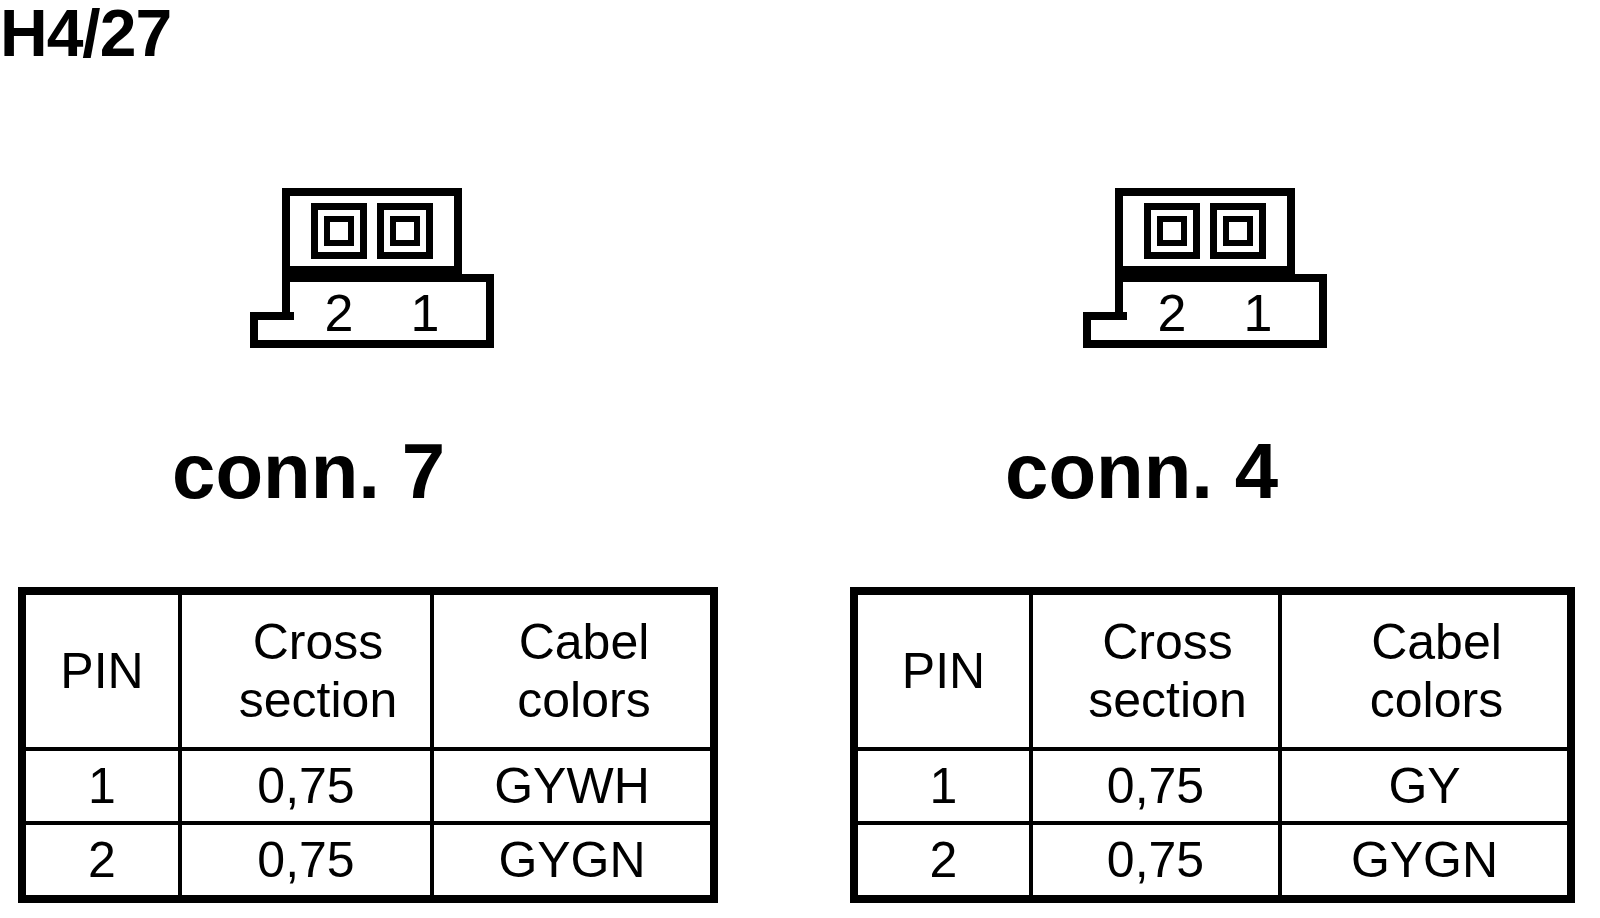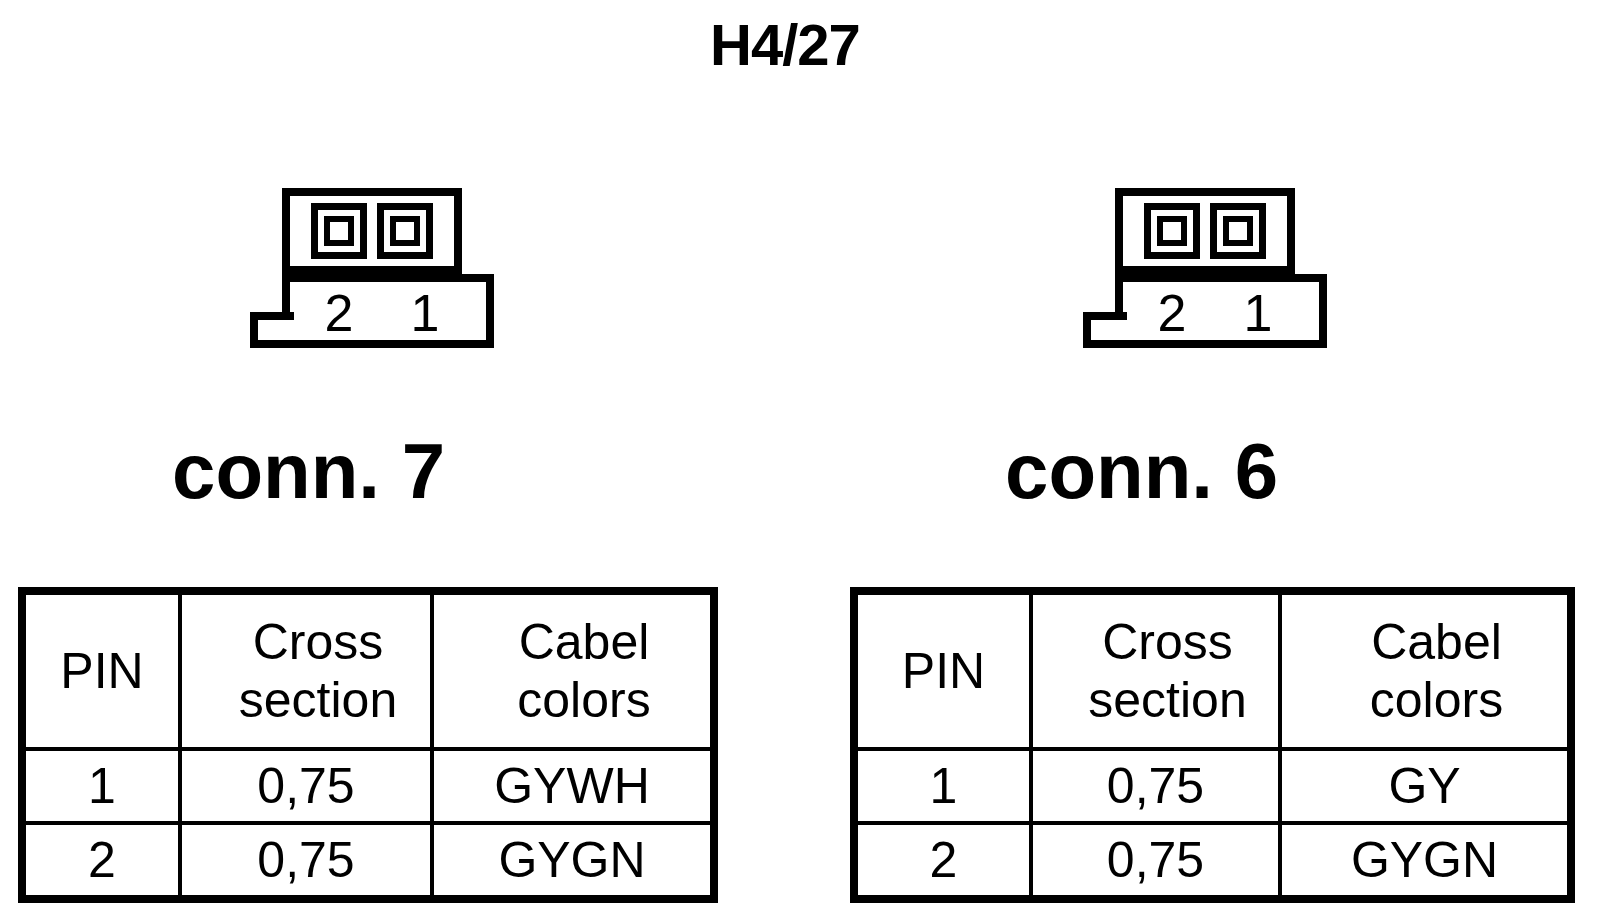--- a/index.html
+++ b/index.html
@@ -14,24 +14,24 @@
     position: relative;
     font-family: "Liberation Sans", sans-serif;
     color: #000000;
     overflow: hidden;
   }
 
   
   .diagram-title {
     position: absolute;
     left: 0;
-    top: 16px;
+    top: 0;
     width: 1570px;
-    text-align: center;
-    font-size: 58px;
+    text-align: left;
+    font-size: 66px;
     font-weight: bold;
     letter-spacing: -1px;
     line-height: 1;
   }
 
   
   .connector {
     position: absolute;
     width: 260px;
     height: 160px;
@@ -172,21 +172,21 @@
   </div>
   <div class="conn-lower">
     <div class="conn-pin-label pin-left">2</div>
     <div class="conn-pin-label pin-right">1</div>
   </div>
   <div class="conn-tab"></div>
 </div>
 
 <div class="conn-caption" style="left:172px; top:432px;">conn. 7</div>
 
-<div class="conn-caption" style="left:1005px; top:432px;">conn. 6</div>
+<div class="conn-caption" style="left:1005px; top:432px;">conn. 4</div>
 
 <table class="pin-table" style="left:18px; top:587px; width:700px;">
   <thead>
     <tr>
       <th class="col-pin hdr-cell" style="width:152px;">PIN</th>
       <th class="hdr-cell" style="width:248px; text-align:center;">
         <span>Cross</span>
         <span>section</span>
       </th>
       <th class="hdr-cell" style="text-align:center;">

